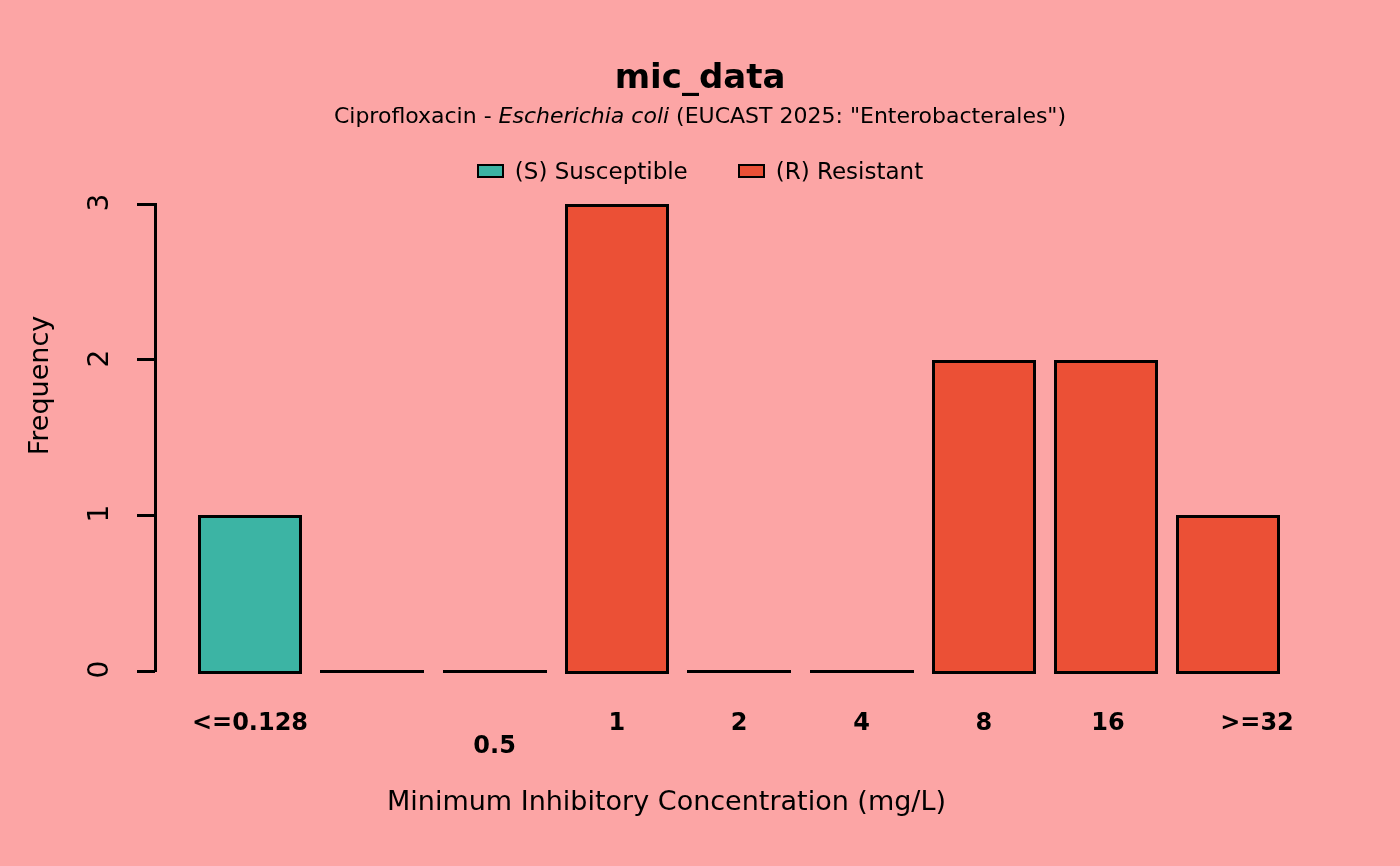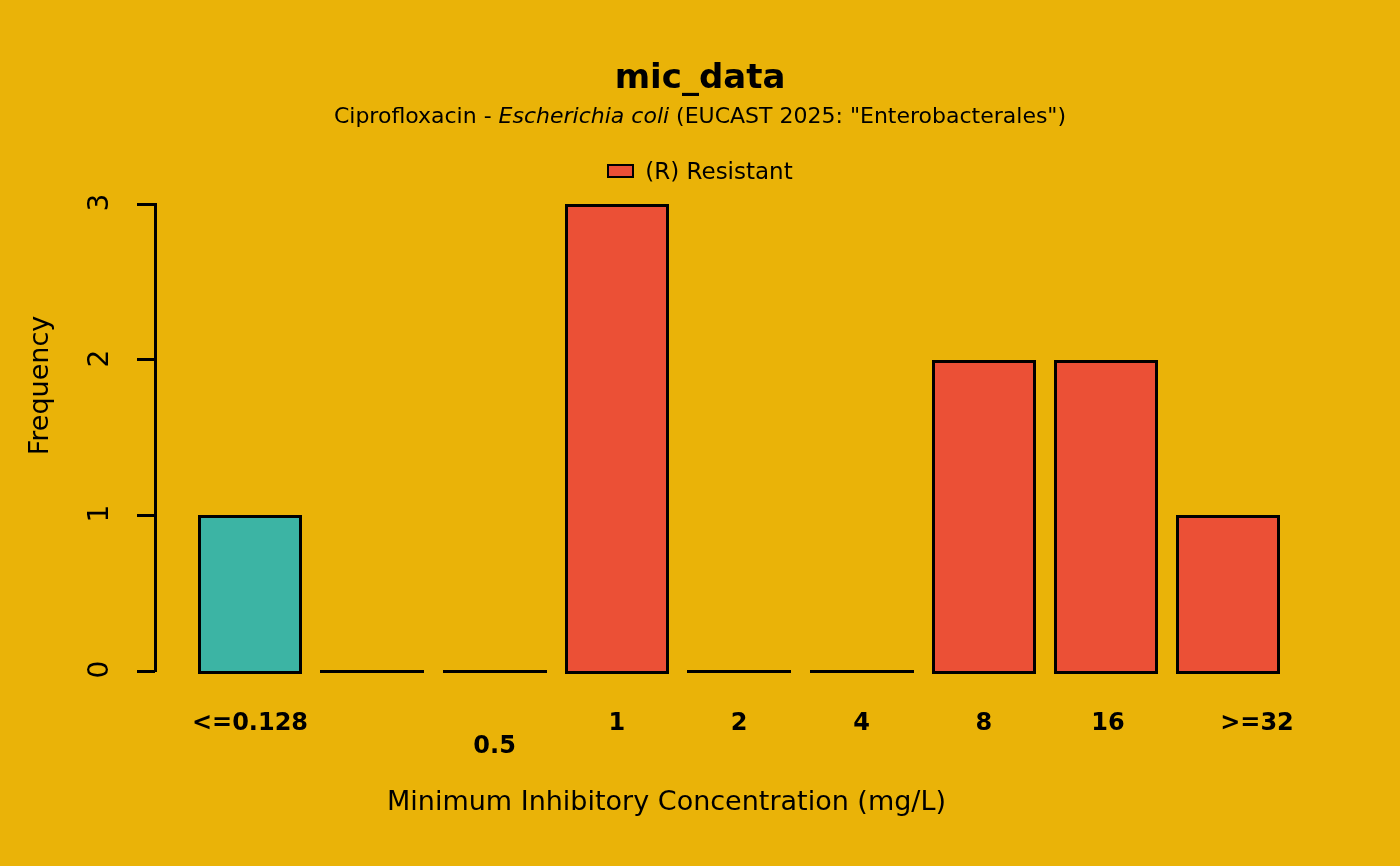--- a/index.html
+++ b/index.html
@@ -4,21 +4,21 @@
 <style>
   html, body {
     margin: 0;
     padding: 0;
     background: #ffffff;
   }
   #page {
     position: relative;
     width: 1400px;
     height: 866px;
-    background: #eab308;
+    background: #fca5a5;
     font-family: "DejaVu Sans", "Liberation Sans", sans-serif;
     overflow: hidden;
   }
 
   
   #chart-title {
     position: absolute;
     left: 0;
     top: 56px;
     width: 1400px;
@@ -157,20 +157,24 @@
 </head>
 <body>
 
 <div id="page">
 
   <div id="chart-title">mic_data</div>
 
   <div id="chart-subtitle"><span>Ciprofloxacin - </span><span class="sp">Escherichia coli</span><span> (EUCAST 2025: "Enterobacterales")</span></div>
 
   <div id="legend">
+      <div class="legend-item">
+        <div class="legend-swatch" style="background: rgb(60, 180, 164);"></div>
+        <span class="legend-label">(S) Susceptible</span>
+      </div>
       <div class="legend-item">
         <div class="legend-swatch" style="background: rgb(235, 80, 54);"></div>
         <span class="legend-label">(R) Resistant</span>
       </div>
     </div>
 
   <div id="plot">
     <div id="y-axis-line"></div>
     <div id="y-ticks">
         <div class="y-tick" style="top: 669.5px;"></div>

